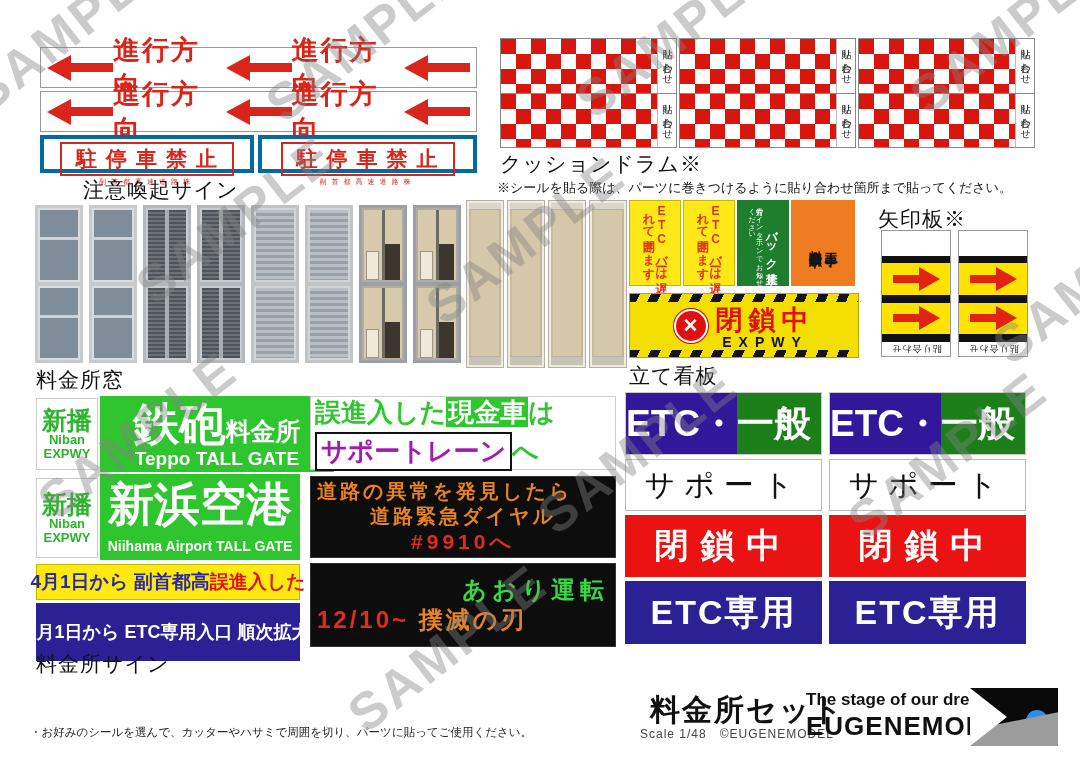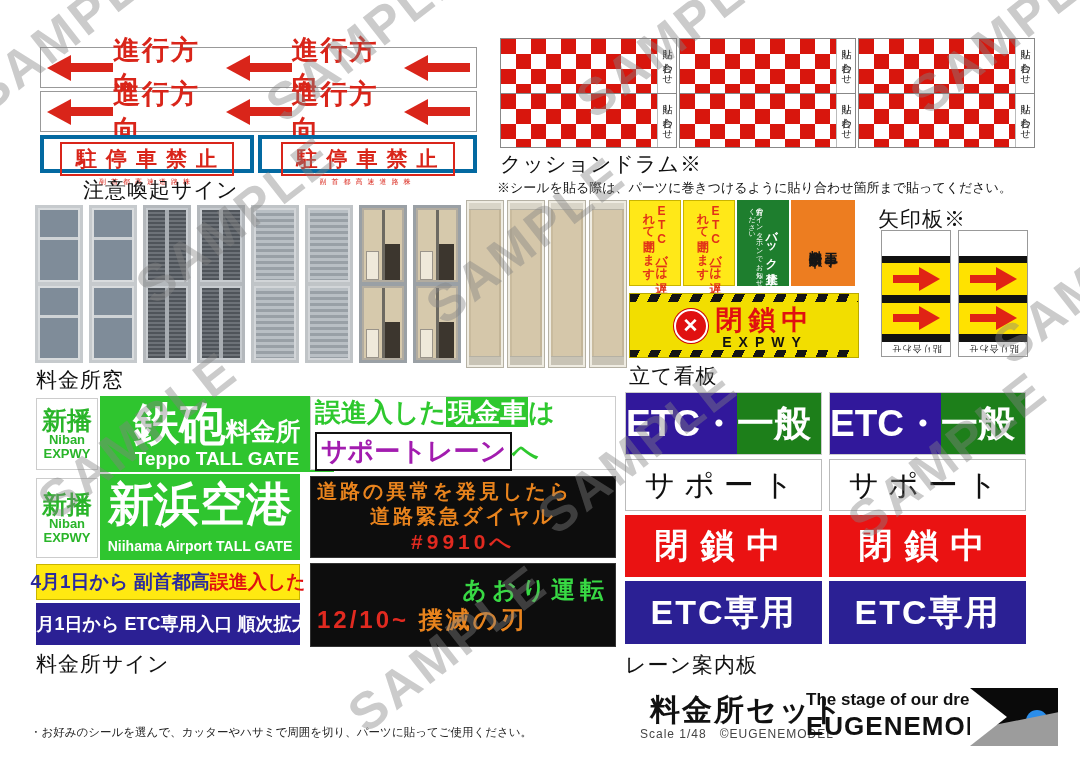--- a/index.html
+++ b/index.html
@@ -402,21 +402,21 @@
   <div class="abs gsign" style="left:100px; top:474px; width:200px; height:86px;">
     <div class="l1">
         <span class="hg">新浜空港</span>
       </div>
     <div class="en2">Niihama Airport  TALL GATE</div>
   </div>
   <div class="abs bn1" style="left:36px; top:564px; width:264px; height:36px;">
     <span class="b">4月1日から 副首都高</span>
     <span class="r">誤進入した</span>
   </div>
-  <div class="abs bn2" style="left:36px; top:603px; width:264px; height:42px;">3月1日から ETC専用入口 順次拡大</div>
+  <div class="abs bn2" style="left:36px; top:603px; width:264px; height:58px;">3月1日から ETC専用入口 順次拡大</div>
   <div class="abs seclabel" style="left:36px; top:650px;">料金所サイン</div>
 
   <div class="abs misentry" style="left:310px; top:396px; width:306px; height:74px;">
     <div class="mis1"><span>誤進入した</span><span class="hl">現金車</span><span>は</span></div>
     <div class="mis2">
         <span class="box">サポートレーン</span>
         <span class="to">へ</span>
       </div>
   </div>
   <div class="abs led" style="left:310px; top:476px; width:306px; height:82px;">
@@ -436,21 +436,20 @@
   <div class="abs lane-etc" style="left:829px; top:392px; width:197px; height:63px;">
     <div class="nv">ETC・</div>
     <div class="gr">一般</div>
   </div>
   <div class="abs lane-sup" style="left:625px; top:459px; width:197px; height:52px;">サポート</div>
   <div class="abs lane-sup" style="left:829px; top:459px; width:197px; height:52px;">サポート</div>
   <div class="abs lane-cls" style="left:625px; top:515px; width:197px; height:62px;">閉鎖中</div>
   <div class="abs lane-cls" style="left:829px; top:515px; width:197px; height:62px;">閉鎖中</div>
   <div class="abs lane-only" style="left:625px; top:581px; width:197px; height:63px;">ETC専用</div>
   <div class="abs lane-only" style="left:829px; top:581px; width:197px; height:63px;">ETC専用</div>
-  <div class="abs seclabel" style="left:625px; top:651px;">レーン案内板</div>
 
   <div class="abs instr" style="left:30px; top:692px;">
     <div>・お好みのシールを選んで、カッターやハサミで周囲を切り、パーツに貼ってご使用ください。</div>
     
     
     
   </div>
   <div class="abs ptitle" style="left:650px; top:690px;">料金所セット</div>
   <div class="abs pscale" style="left:640px; top:727px;">
     <span>Scale 1/48</span>&nbsp;&nbsp;

